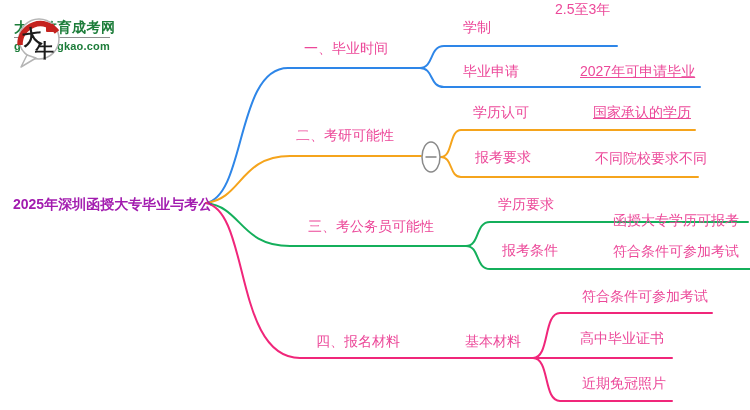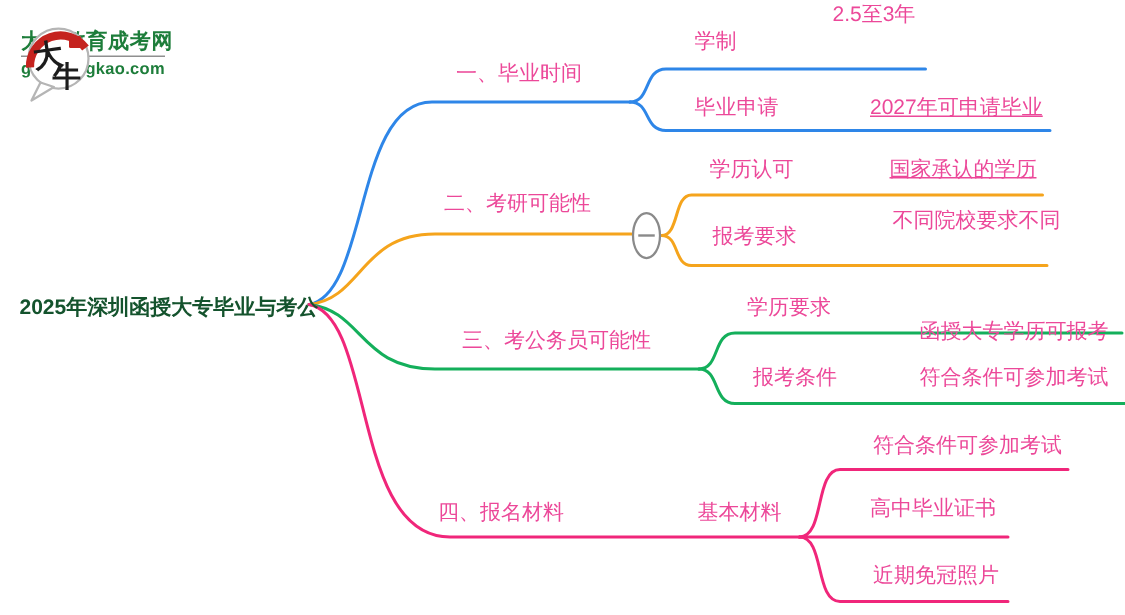--- a/index.html
+++ b/index.html
@@ -5,21 +5,21 @@
   html,body{margin:0;padding:0;}
   body{
     width:750px;height:410px;background:#ffffff;overflow:hidden;position:relative;
     font-family:"Liberation Sans","DejaVu Sans",sans-serif;
   }
   svg{position:absolute;left:0;top:0;}
   .node{
     position:absolute;white-space:nowrap;color:#ec4899;
     font-size:14px;line-height:1.2;
   }
-  .root-node{font-size:14px;font-weight:600;color:#14532d;}
+  .root-node{font-size:14px;font-weight:600;color:#a21caf;}
   .branch-label{font-size:14px;font-weight:500;}
   .logo{position:absolute;left:14px;top:13px;display:flex;align-items:flex-start;gap:5px;}
   .logo-text{padding-top:6px;}
   .logo-title{
     color:#1d7d3a;font-weight:bold;font-size:14px;letter-spacing:.5px;line-height:1.15;
   }
   .logo-divider{border-top:1.5px solid #8f8f8f;margin:2px 0 2px 0;width:96px;}
   .logo-url{color:#1d7d3a;font-weight:bold;font-size:11px;letter-spacing:.2px;}
 </style>
 </head>
@@ -78,25 +78,25 @@
 <div class="node branch-label" style="left:304px;top:40px;">一、毕业时间</div>
 <div class="node" style="left:463px;top:19px;">学制</div>
 <div class="node" style="left:555px;top:1px;">2.5至3年</div>
 <div class="node" style="left:463px;top:63px;">毕业申请</div>
 <div class="node" style="left:580px;top:63px;text-decoration:underline;">2027年可申请毕业</div>
 
 <div class="node branch-label" style="left:296px;top:127px;">二、考研可能性</div>
 <div class="node" style="left:473px;top:104px;">学历认可</div>
 <div class="node" style="left:593px;top:104px;text-decoration:underline;">国家承认的学历</div>
 <div class="node" style="left:475px;top:149px;">报考要求</div>
-<div class="node" style="left:595px;top:140px;font-family:Liberation Mono, monospace;">不同院校要求不同</div>
+<div class="node" style="left:595px;top:150px;">不同院校要求不同</div>
 
 <div class="node branch-label" style="left:308px;top:218px;">三、考公务员可能性</div>
 <div class="node" style="left:498px;top:196px;">学历要求</div>
 <div class="node" style="left:613px;top:196px;margin-top:16px;">函授大专学历可报考</div>
-<div class="node" style="left:502px;top:243px;">报考条件</div>
+<div class="node" style="left:502px;top:243px;font-family:Liberation Serif, serif;">报考条件</div>
 <div class="node" style="left:613px;top:243px;text-align:right;">符合条件可参加考试</div>
 
-<div class="node branch-label" style="left:292px;top:333px;">四、报名材料</div>
+<div class="node branch-label" style="left:316px;top:333px;">四、报名材料</div>
 <div class="node" style="left:465px;top:333px;">基本材料</div>
 <div class="node" style="left:582px;top:288px;">符合条件可参加考试</div>
 <div class="node" style="left:580px;top:330px;">高中毕业证书</div>
 <div class="node" style="left:582px;top:375px;">近期免冠照片</div>
 
 </body></html>

